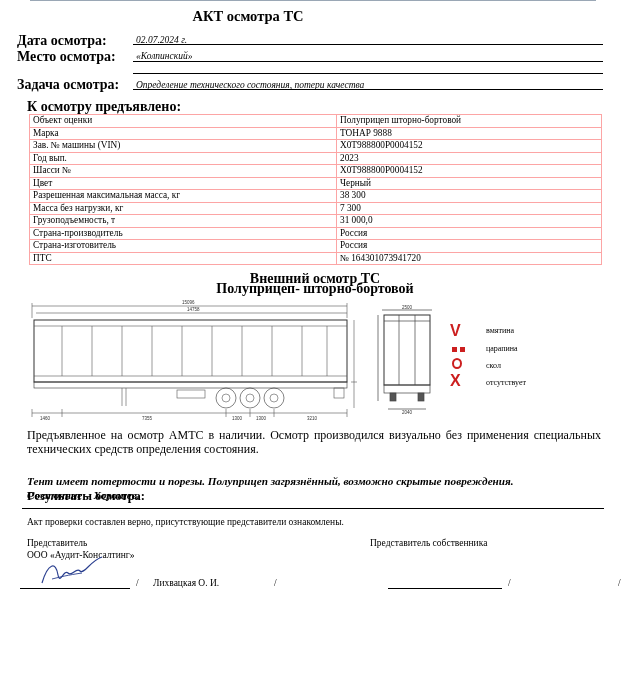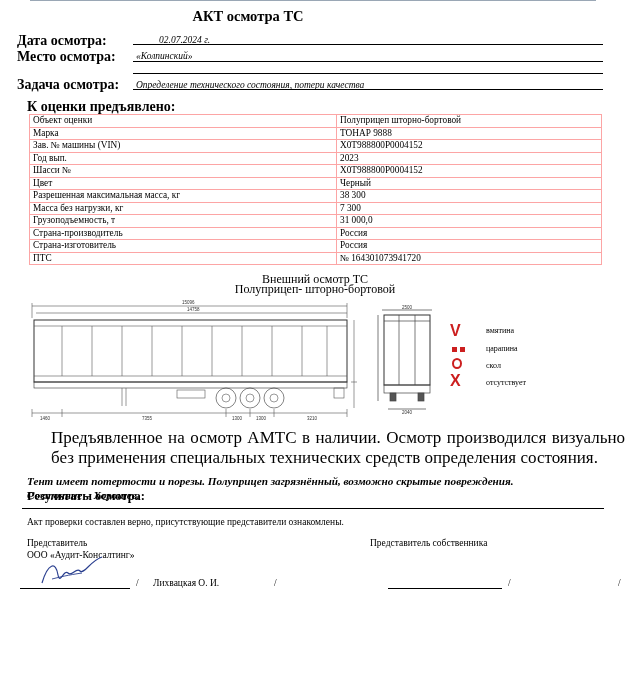--- a/index.html
+++ b/index.html
@@ -15,53 +15,53 @@
   .hdr-val { font-size: 9.5px; font-style: italic; line-height: 12px; }
   .uline { border-bottom: 1px solid #000; }
 
   .sec-title { font-size: 14px; font-weight: bold; }
 
   table.info { border-collapse: collapse; font-size: 9.3px; }
   table.info td { border: 1px solid #fca5a5; padding: 0 3px; height: 11.5px; line-height: 11.5px; white-space: nowrap; }
   table.info td.c1 { width: 300px; }
   table.info td.c2 { width: 258px; }
 
-  .diag-title { font-size: 12px; font-weight: normal; text-align: center; line-height: 10px; }
-
-  .para { font-size: 17px; line-height: 20px; text-align: justify; margin-left: 24px; }
+  .diag-title { font-size: 14px; font-weight: bold; text-align: center; line-height: 10px; }
+
+  .para { font-size: 12px; line-height: 14px; text-align: justify; }
   .res-title { font-size: 12.5px; font-weight: bold; }
   .res-text { font-size: 11.2px; font-weight: bold; font-style: italic; line-height: 14px; }
   .small { font-size: 9.5px; line-height: 12px; }
 
   .legend-item { font-size: 8px; line-height: 10px; }
   .mark-v { color: #cc1f1f; font-family: "Liberation Sans", sans-serif; font-weight: bold; font-size: 16px; }
 </style>
 </head>
 <body>
 
 <div class="abs topline"></div>
 
 <div class="abs title">АКТ осмотра ТС</div>
 
 <div class="abs hdr-label" style="left:17px; top:33px;">Дата осмотра:</div>
 <div class="abs uline" style="left:133px; top:44px; width:470px;"></div>
-<div class="abs hdr-val" style="left:136px; top:34px;margin-left:23px;">02.07.2024 г.</div>
+<div class="abs hdr-val" style="left:136px; top:34px;">02.07.2024 г.</div>
 
 <div class="abs hdr-label" style="left:17px; top:49px;">Место осмотра:</div>
 <div class="abs hdr-val" style="left:136px; top:50px; width:470px;">
   <div>«Колпинский»</div>
 </div>
 <div class="abs uline" style="left:133px; top:61px; width:470px;"></div>
 <div class="abs uline" style="left:133px; top:73px; width:470px;"></div>
 
 <div class="abs hdr-label" style="left:17px; top:77px;">Задача осмотра:</div>
 <div class="abs uline" style="left:133px; top:89px; width:470px;"></div>
 <div class="abs hdr-val" style="left:136px; top:79px;">Определение технического состояния, потери качества</div>
 
-<div class="abs sec-title" style="left:27px; top:99px;">К оценки предъявлено:</div>
+<div class="abs sec-title" style="left:27px; top:99px;">К осмотру предъявлено:</div>
 
 <table class="abs info" style="left:29px; top:114px;">
   <tbody>
     <tr>
         <td class="c1">Объект оценки</td>
         <td class="c2">Полуприцеп шторно-бортовой</td>
       </tr>
     <tr>
         <td class="c1">Марка</td>
         <td class="c2">ТОНАР 9888</td>

